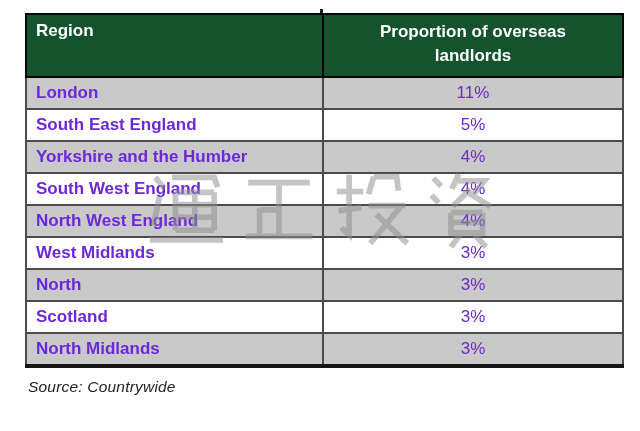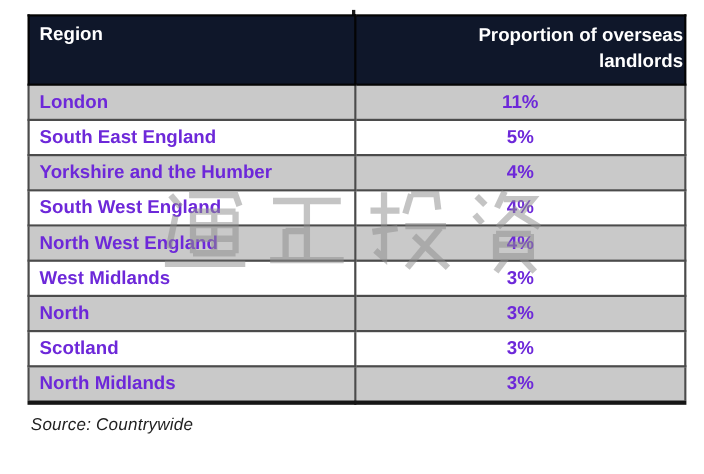--- a/index.html
+++ b/index.html
@@ -16,36 +16,36 @@
   }
   table.data-table{
     border-collapse:collapse;table-layout:fixed;width:597px;
     border:2px solid #5a5a5a;
     border-top:2px solid #161616;
     border-bottom:4px solid #161616;
   }
   table.data-table col.c1{width:297px;}
   table.data-table col.c2{width:300px;}
   thead th{
-    background:#0f172a;color:#ffffff;height:55px;
+    background:#14532d;color:#ffffff;height:55px;
     font-size:17px;font-weight:bold;vertical-align:top;
     border:2px solid #040404;
   }
   th.h-region{text-align:left;padding:6px 0 0 9px;}
   th.h-prop{text-align:center;padding-top:5px;line-height:24px;}
-  th.h-prop .hline{display:block;text-align:right;}
+  th.h-prop .hline{display:block;}
   tbody td{
     height:28px;font-size:17px;color:#6d28d9;
     border:2px solid #4b4b4b;vertical-align:middle;
     overflow:hidden;white-space:nowrap;
   }
   tbody tr:nth-child(odd) td{background:#c9c9c9;}
   tbody tr:nth-child(even) td{background:#ffffff;}
   td.region{font-weight:bold;text-align:left;padding-left:9px;}
-  td.value{text-align:center;font-weight:bold;}
+  td.value{text-align:center;font-weight:normal;}
   .source-note{
     position:absolute;left:28px;top:378px;
     font-style:italic;font-size:15.5px;color:#1f1f1f;letter-spacing:.2px;
   }
   .watermark{
     position:absolute;left:142px;top:161px;width:372px;height:100px;
     display:flex;gap:5px;align-items:flex-start;
     color:#8f8f8f;opacity:.52;z-index:5;pointer-events:none;
   }
   .watermark svg{display:block;}

